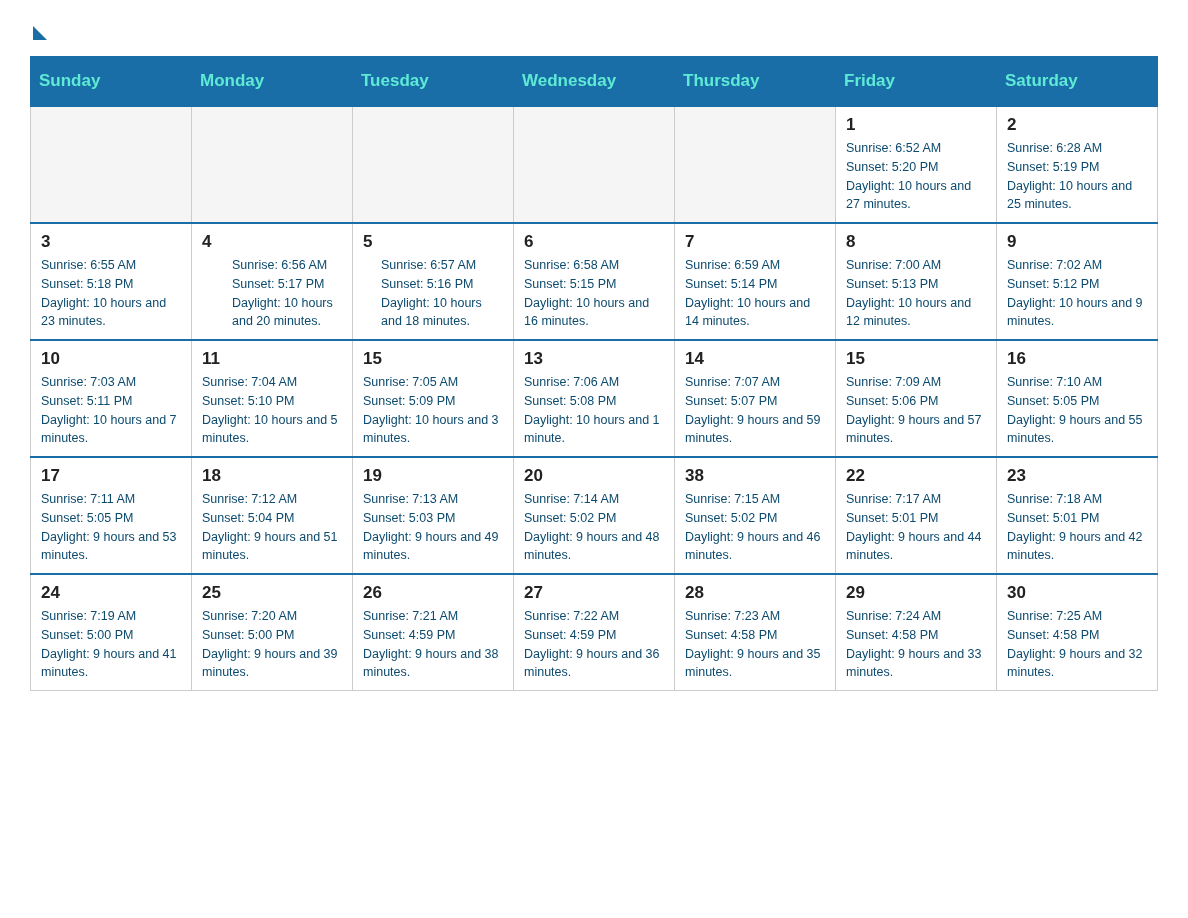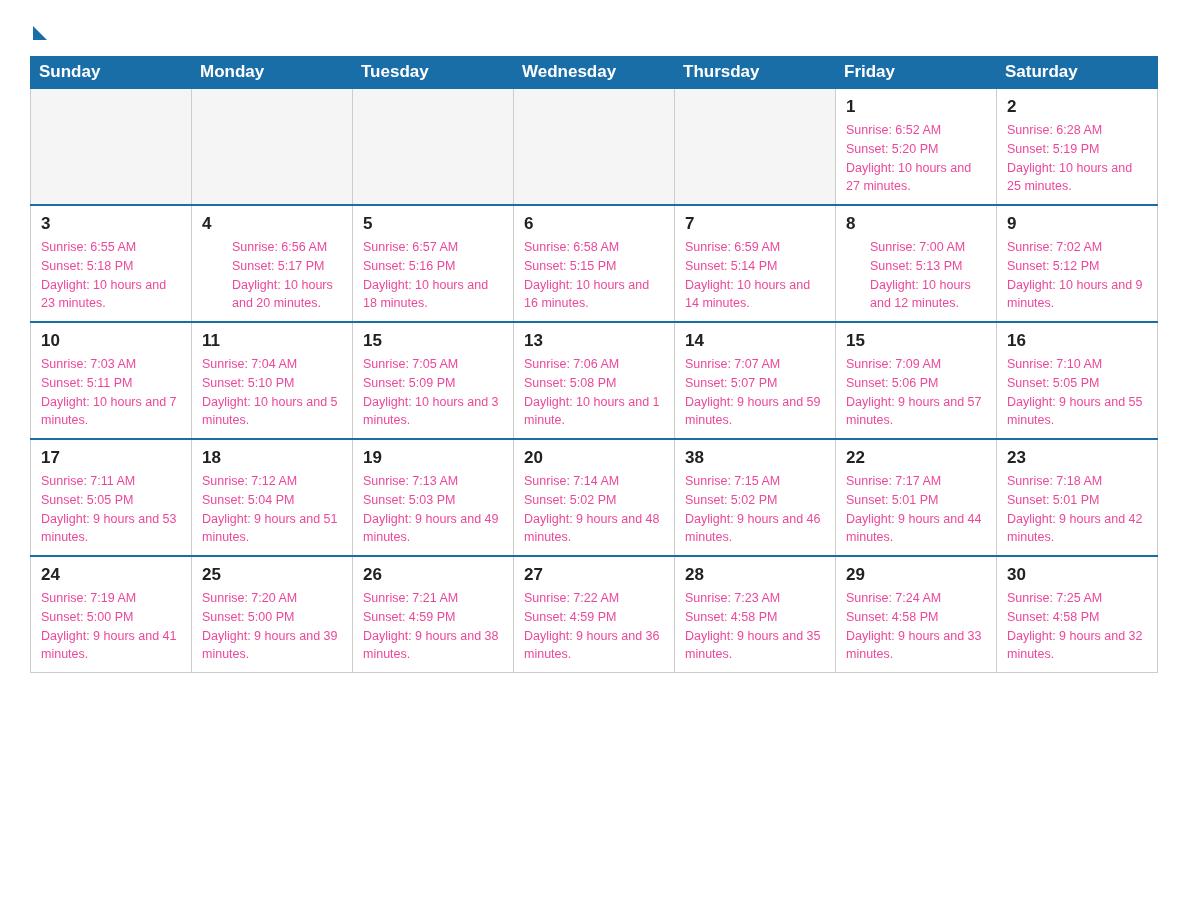--- a/index.html
+++ b/index.html
@@ -61,24 +61,24 @@
       color: #555;
       margin-top: 4px;
     }
     .calendar {
       width: 100%;
       border-collapse: collapse;
       border: 1px solid #aaa;
     }
     .calendar th {
       background: #1a6ea8;
-      color: #ffffff;
+      color: #5eead4;
       font-size: 17px;
       font-weight: bold;
-      padding: 5px 8px;
+      padding: 14px 8px;
       text-align: left;
       border: 1px solid #1a6ea8;
     }
     .calendar td {
       vertical-align: top;
       border: 1px solid #ccc;
       padding: 8px 10px;
       width: calc(100% / 7);
       min-height: 120px;
       background: #fff;
@@ -88,21 +88,21 @@
     }
     .day-number {
       font-size: 17px;
       font-weight: bold;
       color: #222;
       display: block;
       margin-bottom: 4px;
     }
     .day-info {
       font-size: 12.5px;
-      color: #ec4899;
+      color: #0c4a6e;
       line-height: 1.5;
     }
     .empty-cell {
       background: #f5f5f5;
     }
     .calendar td.empty-cell {
       background: #f5f5f5;
     }
   </style>
 </head>
@@ -162,39 +162,39 @@
 Daylight: 10 hours and 23 minutes.</div>
         </td>
         <td>
           <span class="day-number">4</span>
           <div class="day-info" style="white-space: pre-line; margin-left: 30px;">Sunrise: 6:56 AM
 Sunset: 5:17 PM
 Daylight: 10 hours and 20 minutes.</div>
         </td>
         <td>
           <span class="day-number">5</span>
-          <div class="day-info" style="white-space: pre-line;">Sunrise: 6:57 AM
+          <div class="day-info" style="white-space: pre-line; margin-left: 18px;">Sunrise: 6:57 AM
 Sunset: 5:16 PM
 Daylight: 10 hours and 18 minutes.</div>
         </td>
         <td>
           <span class="day-number">6</span>
           <div class="day-info" style="white-space: pre-line;">Sunrise: 6:58 AM
 Sunset: 5:15 PM
 Daylight: 10 hours and 16 minutes.</div>
         </td>
         <td>
           <span class="day-number">7</span>
           <div class="day-info" style="white-space: pre-line;">Sunrise: 6:59 AM
 Sunset: 5:14 PM
 Daylight: 10 hours and 14 minutes.</div>
         </td>
         <td>
           <span class="day-number">8</span>
-          <div class="day-info" style="white-space: pre-line; margin-left: 24px;">Sunrise: 7:00 AM
+          <div class="day-info" style="white-space: pre-line;">Sunrise: 7:00 AM
 Sunset: 5:13 PM
 Daylight: 10 hours and 12 minutes.</div>
         </td>
         <td>
           <span class="day-number">9</span>
           <div class="day-info" style="white-space: pre-line;">Sunrise: 7:02 AM
 Sunset: 5:12 PM
 Daylight: 10 hours and 9 minutes.</div>
         </td>
       </tr>

